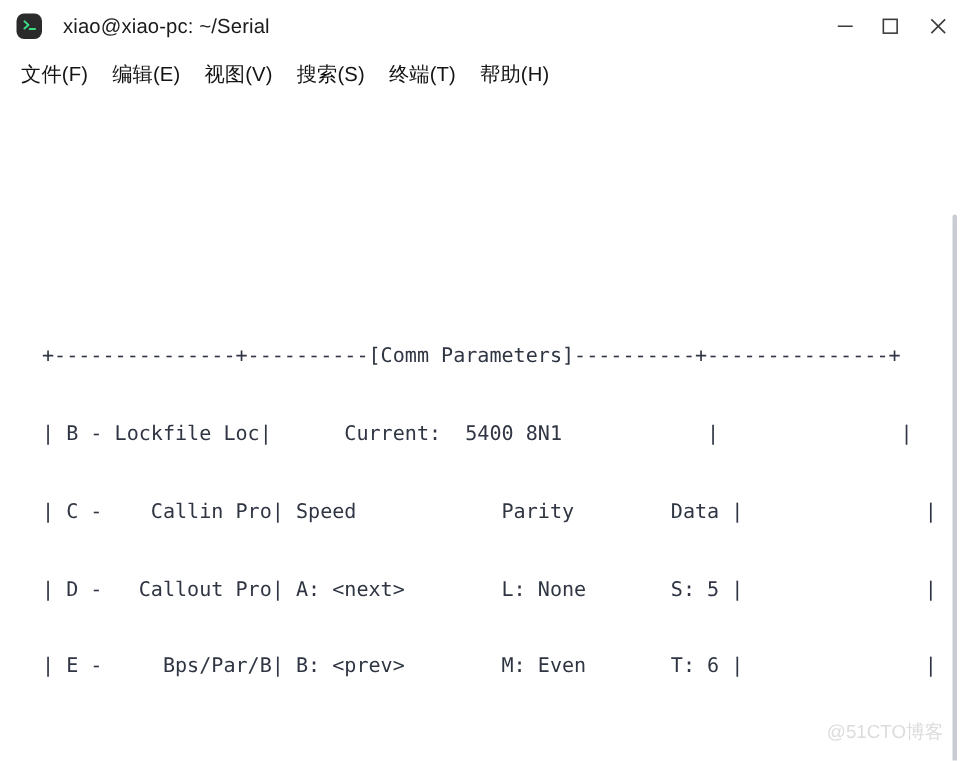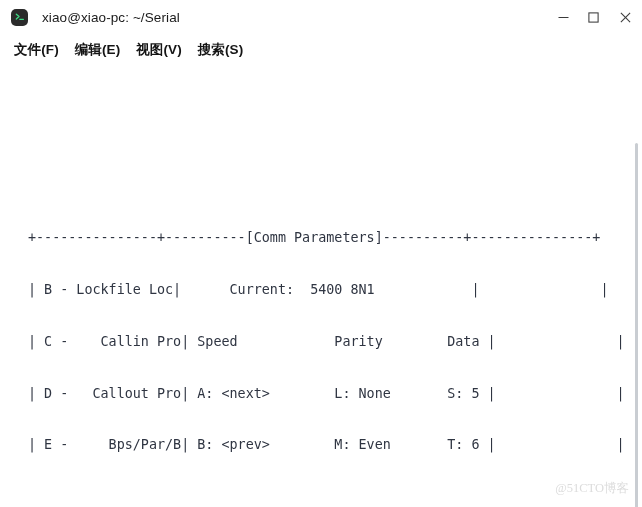--- a/index.html
+++ b/index.html
@@ -69,21 +69,20 @@
     align-items: center;
     padding-left: 6px;
     box-sizing: border-box;
   }
   .menu-item {
     font-size: 13.5px;
     color: #141414;
     padding: 3px 8px;
     white-space: nowrap;
     letter-spacing: 0.1px;
-    font-weight: bold;
   }
 
   
   #terminal {
     position: absolute;
     left: 0;
     top: 65px;
     width: 642px;
     height: 442px;
     background: #ffffff;
@@ -123,21 +122,20 @@
 
   
   #watermark {
     position: absolute;
     right: 13px;
     bottom: 10px;
     font-size: 12.5px;
     color: #dcdcdc;
     white-space: nowrap;
     user-select: none;
-    font-family: Liberation Serif, serif;
   }
 </style>
 </head>
 <body>
 
 <div id="titlebar">
   <div id="app-icon">
     <svg width="12" height="12" viewBox="0 0 12 12" aria-hidden="true">
       <path d="M2.3 3.2 L5.0 5.6 L2.3 8.0" fill="none" stroke="#3ddc84" stroke-width="1.3" stroke-linecap="round" stroke-linejoin="round"></path>
       <line x1="5.8" y1="8.3" x2="9.4" y2="8.3" stroke="#3ddc84" stroke-width="1.3" stroke-linecap="round"></line>
@@ -163,20 +161,22 @@
       </svg>
     </div>
   </div>
 </div>
 
 <div id="menubar">
   <div class="menu-item">文件(F)</div>
   <div class="menu-item">编辑(E)</div>
   <div class="menu-item">视图(V)</div>
   <div class="menu-item">搜索(S)</div>
+  <div class="menu-item">终端(T)</div>
+  <div class="menu-item">帮助(H)</div>
 </div>
 
 <div id="terminal">
   <div id="term-grid">
 
     <div class="row"><span>+---------------+----------[Comm Parameters]----------+---------------+</span></div>
     <div class="row"><span>| B - Lockfile Loc|      Current:  5400 8N1            |               |</span></div>
     <div class="row"><span>| C -    Callin Pro| Speed            Parity        Data |               |</span></div>
     <div class="row"><span>| D -   Callout Pro| A: &lt;next&gt;        L: None       S: 5 |               |</span></div>
     <div class="row"><span>| E -     Bps/Par/B| B: &lt;prev&gt;        M: Even       T: 6 |               |</span></div>

